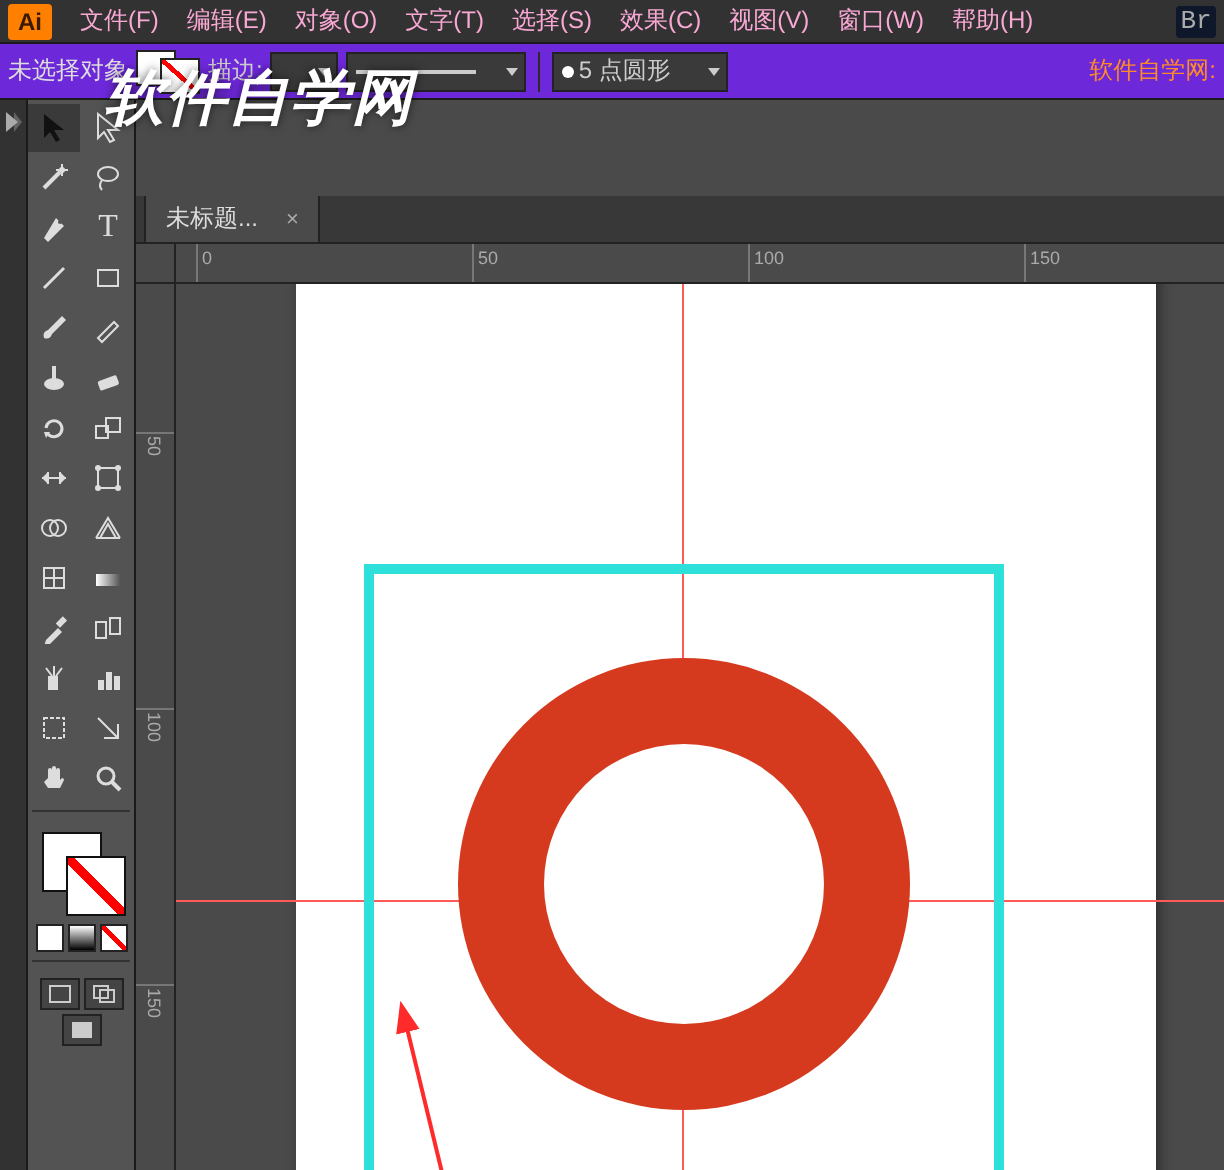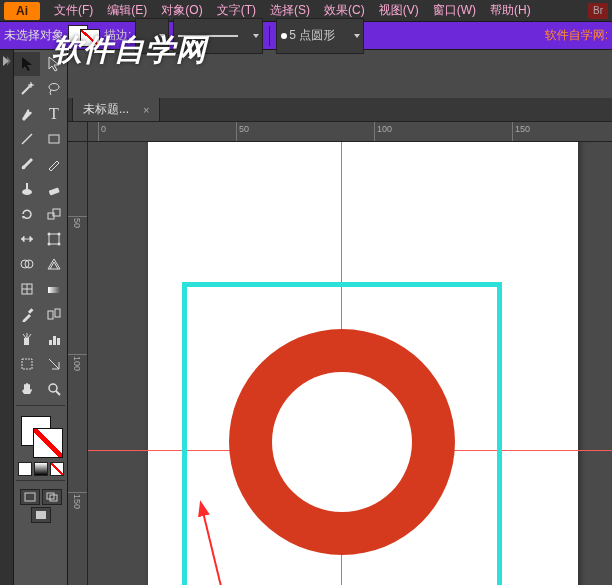--- a/index.html
+++ b/index.html
@@ -17,34 +17,34 @@
   .menubar {
     height: 22px;
     background: #323232;
     display: flex;
     align-items: center;
     padding: 0 4px;
     gap: 2px;
     border-bottom: 1px solid #1a1a1a;
   }
   .menubar .logo {
-    width: 36px; height: 18px;
+    width: 22px; height: 18px;
     background: #ff7f00;
     color: #3a1a00;
     font-weight: bold;
     font-size: 12px;
     display: flex; align-items: center; justify-content: center;
     border-radius: 2px;
     margin-right: 6px;
   }
   .menubar .menu-item { padding: 2px 6px; color: #f9a8d4; font-size: 12px; }
   .menubar .br-badge {
     margin-left: auto; width: 20px; height: 16px;
-    background: #7f1d1d; color: #aaa; font-size: 10px;
-    display:flex;align-items:center;justify-content:center;border-radius:2px;
+    background: #0f172a; color: #aaa; font-size: 13px;
+    display:flex;align-items:center;justify-content:center;border-radius:2px;font-family:Liberation Mono, monospace;
   }
   
   .controlbar {
     height: 28px;
     background: #6d28d9;
     display: flex;
     align-items: center;
     padding: 0 4px;
     border-bottom: 1px solid #1a1a1a;
     gap: 4px;
@@ -61,21 +61,21 @@
   .swatch-pair .sw2 {
     position: absolute; top: 4px; left: 12px; width: 20px; height: 18px;
     background: #fff; border:1px solid #222;
   }
   .swatch-pair .sw2::after {
     content:""; position:absolute; left:0; top:0; right:0; bottom:0;
     background: linear-gradient(to top right, transparent 45%, red 45%, red 55%, transparent 55%);
   }
   .stroke-label { color:#ccc; }
   .dropdown {
-    height: 36px; background:#3a3a3a; border:1px solid #222;
+    height: 20px; background:#3a3a3a; border:1px solid #222;
     display:flex; align-items:center; padding:4px 4px; min-width:34px;
     position: relative;
   }
   .dropdown .dd-arrow {
     position:absolute; right:3px; top:50%; transform:translateY(-50%);
     width:0;height:0;border-left:3px solid transparent;border-right:3px solid transparent;border-top:4px solid #ccc;
   }
   .dd-long { min-width: 90px; }
   .dd-shape { min-width: 88px; }
   .dd-shape .bullet { width:6px;height:6px;background:#fff;border-radius:50%;display:inline-block;margin-right:2px; }

